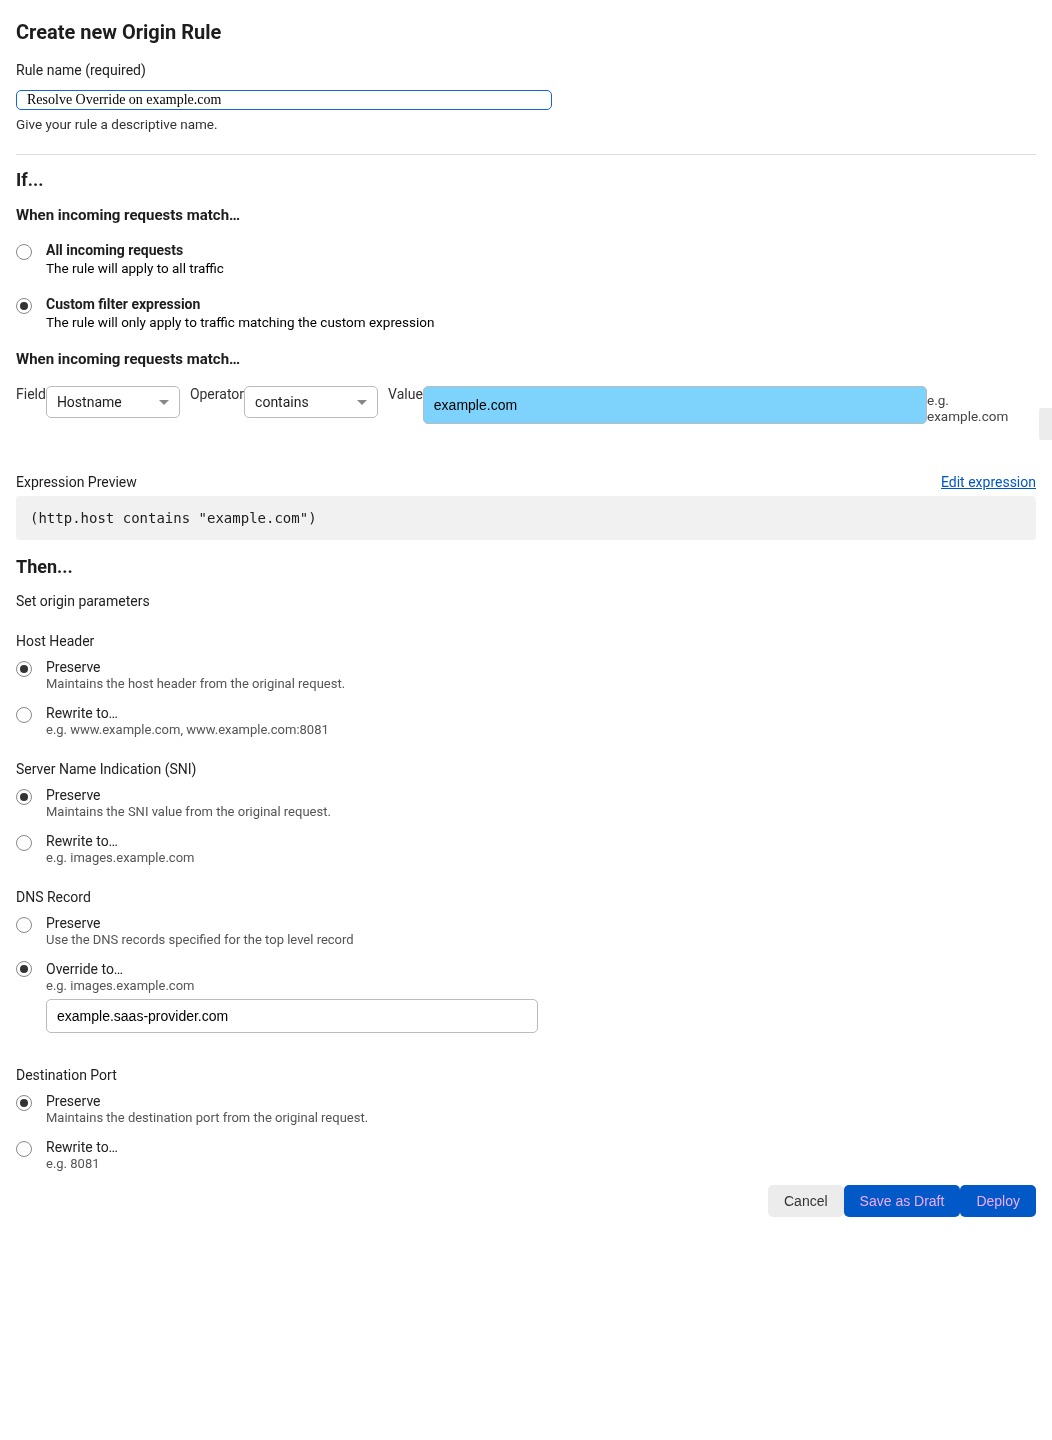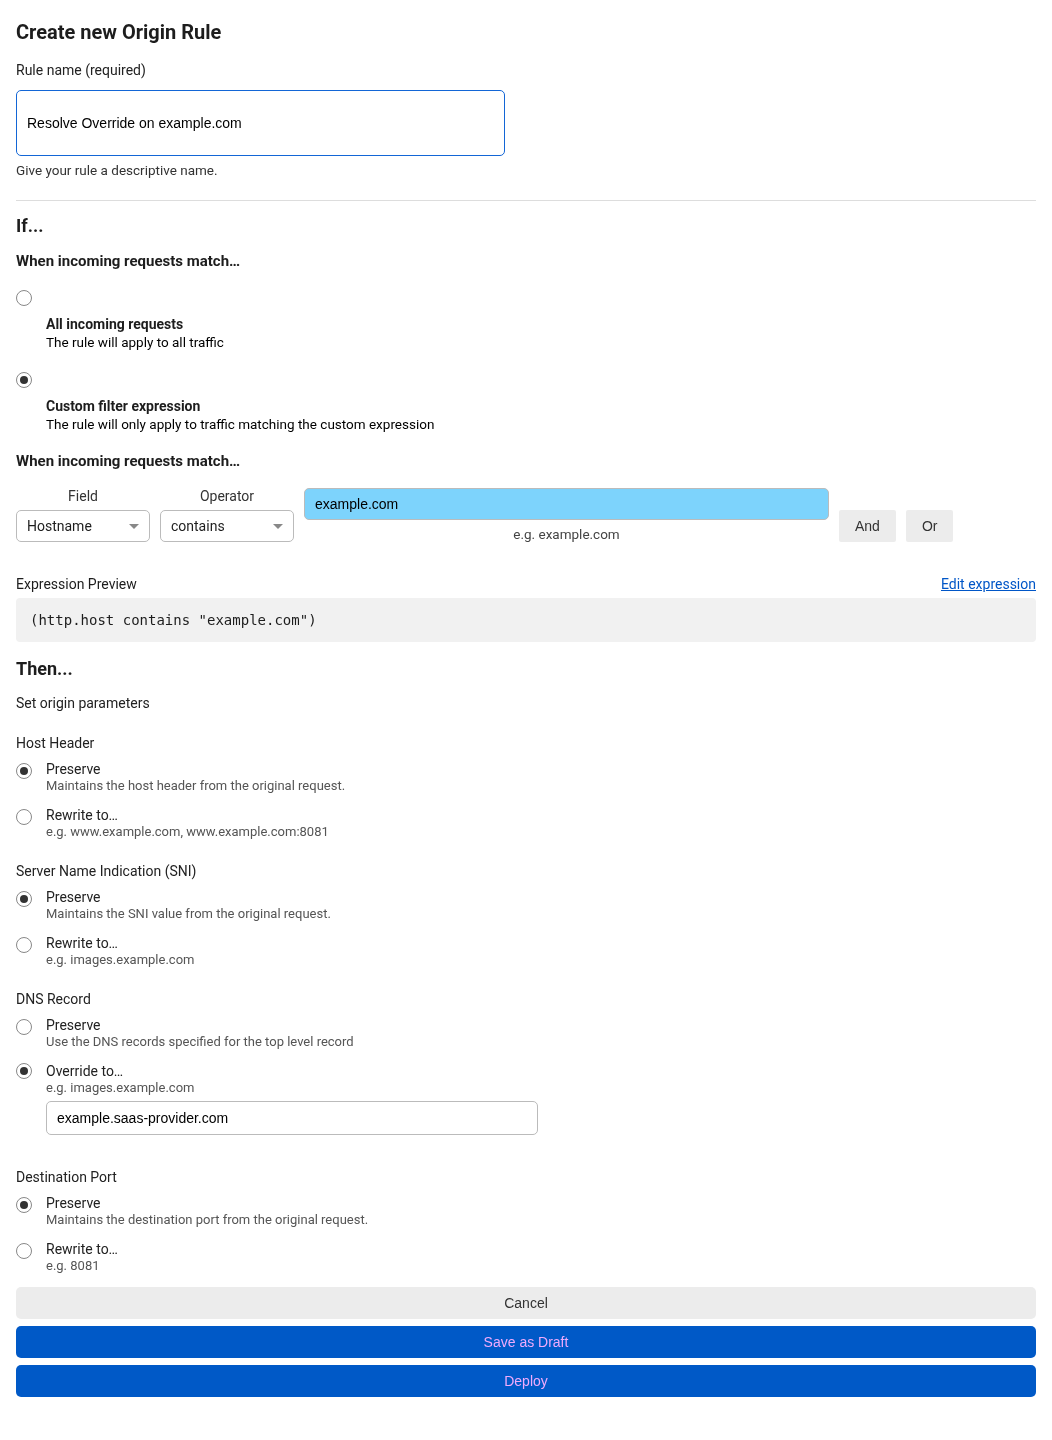--- a/index.html
+++ b/index.html
@@ -18,24 +18,25 @@
     margin: 4px 0 18px 0;
   }
   .field-label {
     font-size: 14px;
     color: #222;
     margin-bottom: 12px;
   }
   .text-input {
     border: 1px solid #999;
     border-radius: 5px;
-    padding: 24px 10px;
-    font-size: 14px;
-    width: 489px;
+    padding: 1px 10px;
+    font-size: 14px;
+    width: 536px;
     outline: none;
+    font-family: Liberation Serif, serif;
   }
   .text-input.focused {
     border: 1px solid #1366d6;
   }
   .hint {
     font-size: 13.5px;
     color: #333;
     margin-top: 6px;
   }
   hr.sep {
@@ -76,32 +77,31 @@
     width: 8px;
     height: 8px;
     background: #333;
     border-radius: 50%;
     display: block;
   }
   .opt-title {
     font-weight: 700;
     font-size: 14px;
     margin-bottom: 2px;
-    margin-top: 28px;
   }
   .opt-desc {
     font-size: 13.5px;
     color: #000000;
   }
   .filter-row {
     display: flex;
     gap: 10px;
     align-items: flex-start;
   }
-  .filter-col { display: flex; flex-direction: column; align-items: center; }
+  .filter-col { display: flex; flex-direction: row; }
   .col-label {
     font-size: 14px;
     color: #333;
     margin-bottom: 6px;
   }
   .select-box {
     border: 1px solid #bbb;
     border-radius: 5px;
     padding: 7px 10px;
     background: #fff;
@@ -185,23 +185,22 @@
     border-radius: 5px;
     padding: 8px 10px;
     font-size: 14px;
     width: 492px;
     outline: none;
     margin-top: 6px;
   }
   .footer {
     display: flex;
     justify-content: flex-end;
-    gap: 7px;
+    gap: 0;
     margin-top: 12px;
-    flex-direction: column;
   }
   .btn {
     border: none;
     border-radius: 5px;
     padding: 8px 16px;
     font-size: 14px;
     cursor: pointer;
   }
   .btn-secondary { background: #ececec; color: #333; }
   .btn-primary { background: #0059c7; color: #f0abfc; }
@@ -249,20 +248,21 @@
     </div>
   </div>
   <div class="filter-col">
     <div class="col-label">Operator</div>
     <div class="select-box op-w">
       <span>contains</span>
       <span class="tri"></span>
     </div>
   </div>
   <div class="filter-col">
+    <div class="col-label">Value</div>
     <input class="value-input value-w" value="example.com" style="">
     <div class="eg">e.g. example.com</div>
   </div>
   <button class="btn-small">And</button>
   <button class="btn-small">Or</button>
 </div>
 
 <div class="preview-row">
   <span>Expression Preview</span>
   <span class="link">Edit expression</span>

